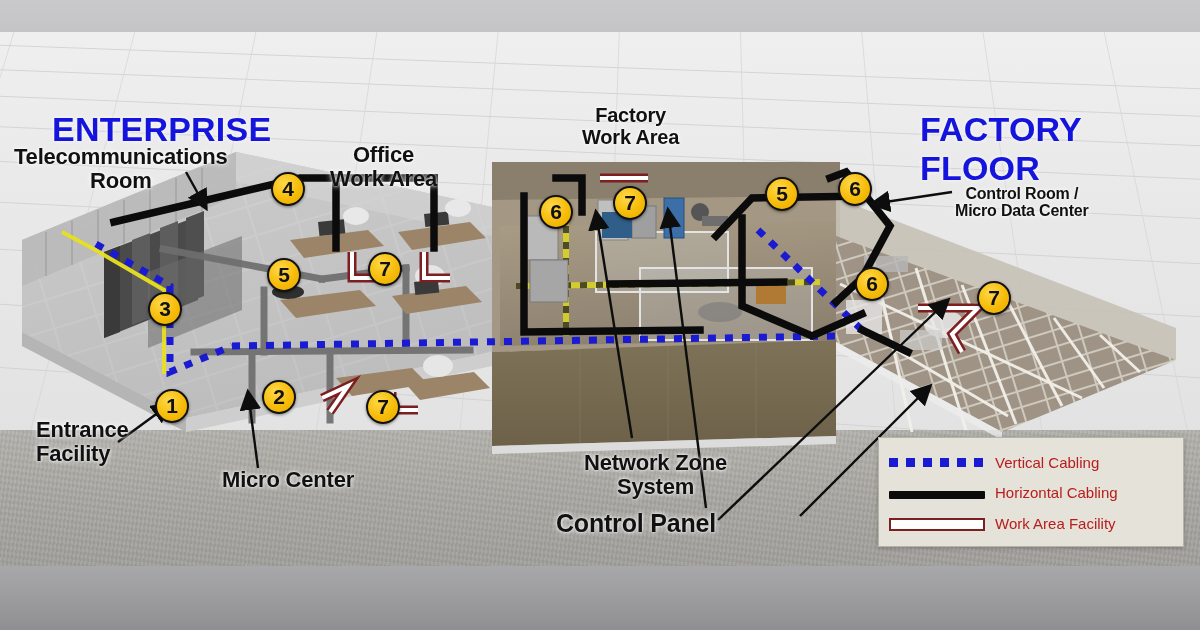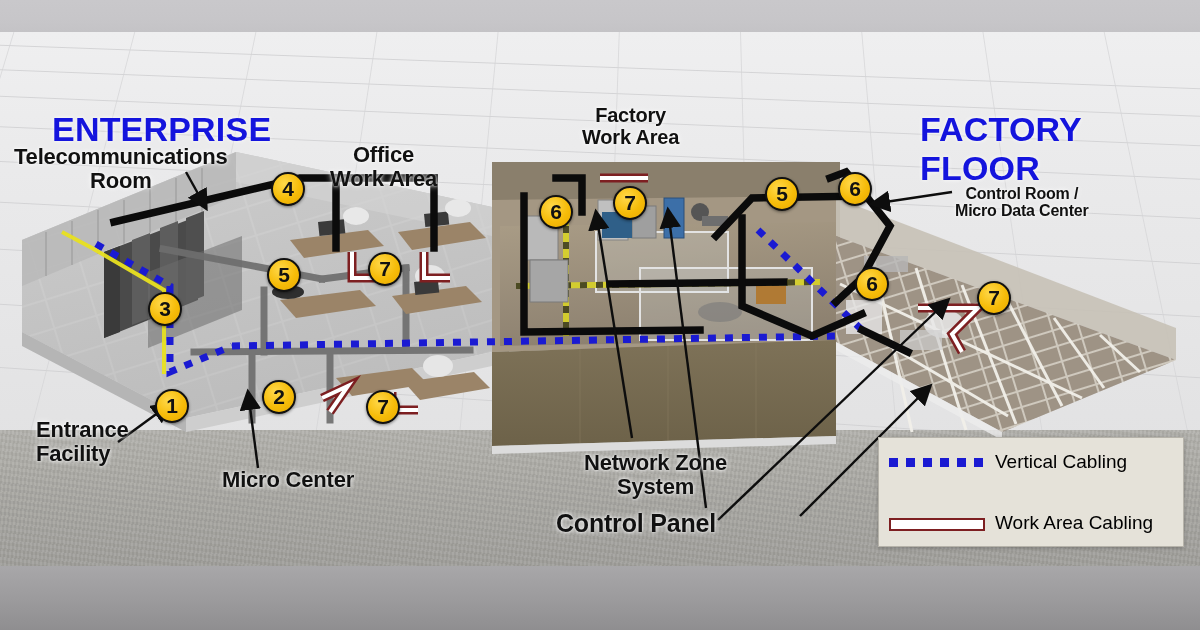--- a/index.html
+++ b/index.html
@@ -76,21 +76,21 @@
   
   #legend {
     position: absolute; left: 878px; top: 437px; width: 306px; height: 110px;
     background: #e5e2d9; border: 1px solid #b6b3aa;
     box-shadow: 0 1px 4px rgba(0,0,0,.25);
     padding: 9px 10px 8px 10px;
     display: flex; flex-direction: column; justify-content: space-between;
   }
   .lg-row { display: flex; align-items: center; height: 30px; }
   .lg-swatch { width: 96px; height: 18px; position: relative; flex: 0 0 96px; margin-right: 10px; }
-  .lg-text { font-size: 19px; color: #000000; white-space: nowrap; }
+  .lg-text { font-size: 15px; color: #b91c1c; white-space: nowrap; }
   .sw-vert {
     background-image: linear-gradient(90deg,#1a1ad2 0 9px, transparent 9px 17px);
     background-size: 17px 9px; background-position: 0 5px;
     background-repeat: repeat-x; height: 18px;
   }
   .sw-horiz { background: #0a0a0a; height: 8px; margin-top: 5px; border-radius: 1px; }
   .sw-work  { background: #fff; border: 2px solid #7d1f21; height: 13px; margin-top: 3px; }
 </style>
 </head>
 <body>
@@ -386,18 +386,22 @@
       <div class="marker" style="left: 855px; top: 267px;">6</div>
       <div class="marker" style="left: 977px; top: 281px;">7</div>
     </div>
 
   <div id="legend">
       <div class="lg-row">
         <div class="lg-swatch sw-vert"></div>
         <div class="lg-text">Vertical Cabling</div>
       </div>
       <div class="lg-row">
+        <div class="lg-swatch sw-horiz"></div>
+        <div class="lg-text">Horizontal Cabling</div>
+      </div>
+      <div class="lg-row">
         <div class="lg-swatch sw-work"></div>
-        <div class="lg-text">Work Area Cabling</div>
+        <div class="lg-text">Work Area Facility</div>
       </div>
     </div>
 
 </div>
 
 </body></html>

